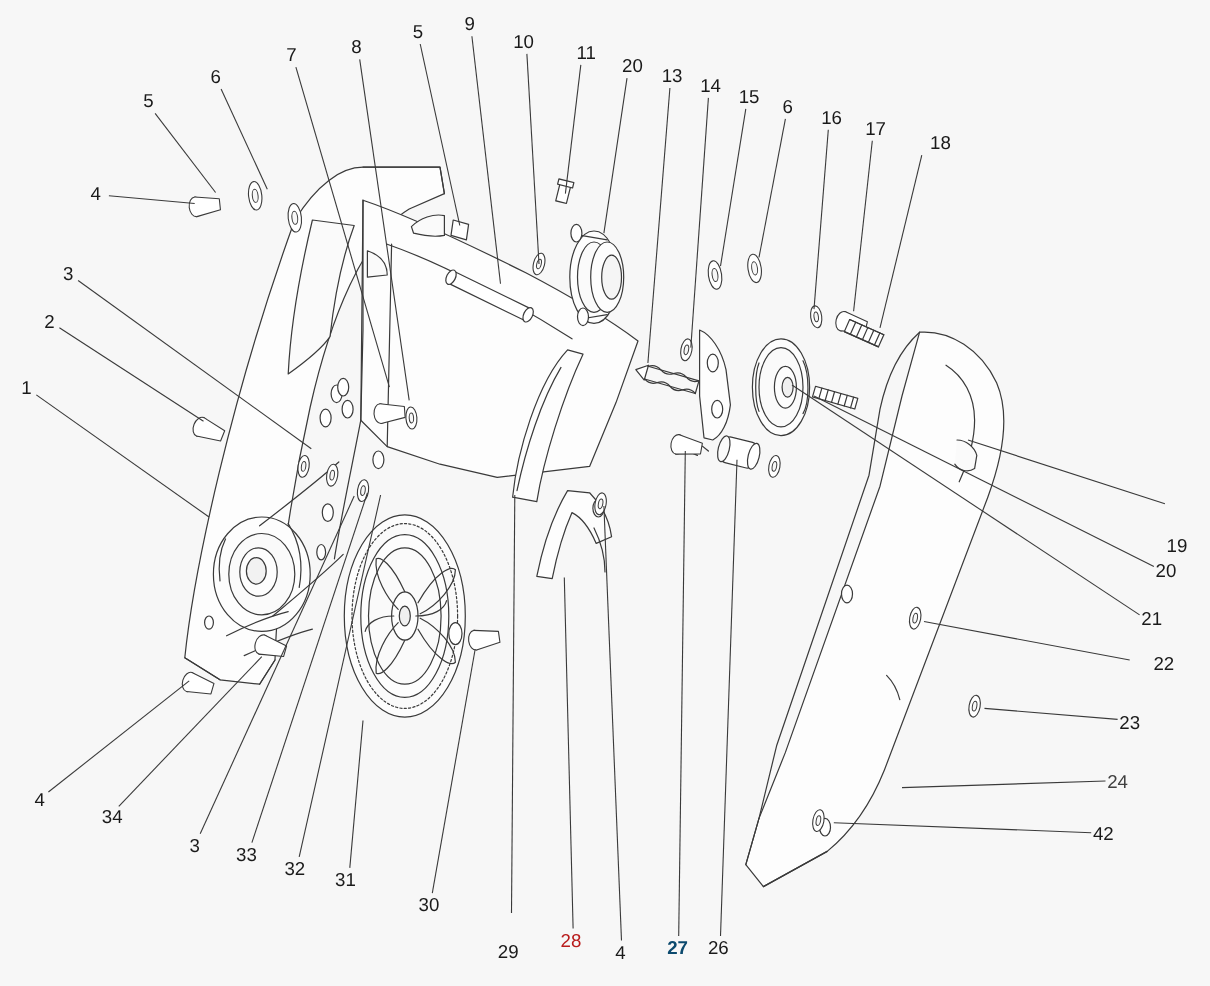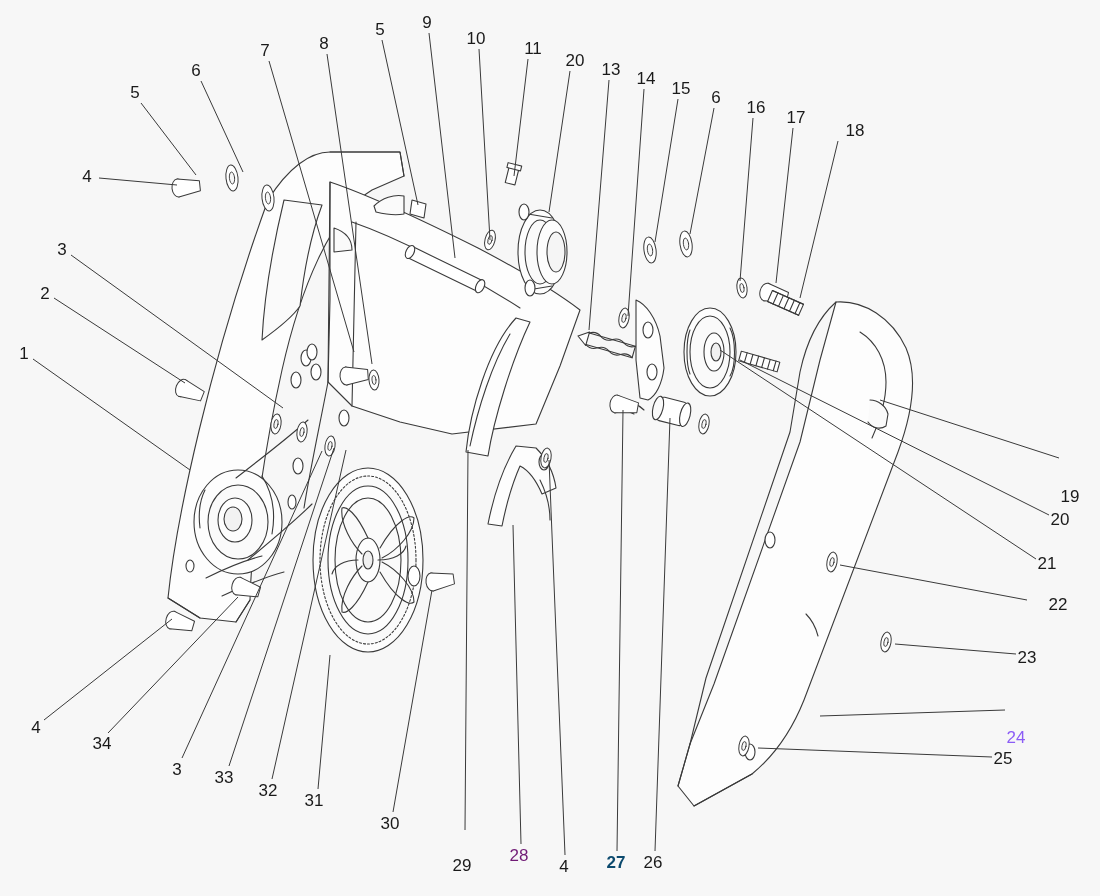--- a/index.html
+++ b/index.html
@@ -294,28 +294,28 @@
       <div class="callout-label" style="left: 841px; top: 130px; color: rgb(26, 26, 26); margin-left: 14px;">18</div>
       <div class="callout-label" style="left: 87px; top: 176px; color: rgb(26, 26, 26);">4</div>
       <div class="callout-label" style="left: 62px; top: 249px; color: rgb(26, 26, 26);">3</div>
       <div class="callout-label" style="left: 45px; top: 293px; color: rgb(26, 26, 26);">2</div>
       <div class="callout-label" style="left: 24px; top: 353px; color: rgb(26, 26, 26);">1</div>
       <div class="callout-label" style="left: 1070px; top: 461px; color: rgb(26, 26, 26); margin-top: 35px;">19</div>
       <div class="callout-label" style="left: 1060px; top: 519px; color: rgb(26, 26, 26);">20</div>
       <div class="callout-label" style="left: 1047px; top: 563px; color: rgb(26, 26, 26);">21</div>
       <div class="callout-label" style="left: 1038px; top: 604px; color: rgb(26, 26, 26); margin-left: 20px;">22</div>
       <div class="callout-label" style="left: 1027px; top: 657px; color: rgb(26, 26, 26);">23</div>
-      <div class="callout-label" style="left: 1016px; top: 737px; color: #8b5cf6; text-align: right;">24</div>
-      <div class="callout-label" style="left: 1003px; top: 758px; color: rgb(26, 26, 26);">25</div>
+      <div class="callout-label" style="left: 1016px; top: 711px; color: #404040; text-align: right;">24</div>
+      <div class="callout-label" style="left: 1003px; top: 758px; color: rgb(26, 26, 26);">42</div>
       <div class="callout-label" style="left: 36px; top: 727px; color: rgb(26, 26, 26);">4</div>
       <div class="callout-label" style="left: 102px; top: 743px; color: rgb(26, 26, 26);">34</div>
       <div class="callout-label" style="left: 177px; top: 769px; color: rgb(26, 26, 26);">3</div>
       <div class="callout-label" style="left: 224px; top: 777px; color: rgb(26, 26, 26);">33</div>
       <div class="callout-label" style="left: 268px; top: 790px; color: rgb(26, 26, 26);">32</div>
       <div class="callout-label" style="left: 314px; top: 800px; color: rgb(26, 26, 26);">31</div>
       <div class="callout-label" style="left: 390px; top: 823px; color: rgb(26, 26, 26);">30</div>
       <div class="callout-label" style="left: 462px; top: 841px; color: rgb(26, 26, 26); margin-top: 24px;">29</div>
-      <div class="callout-label" style="left: 519px; top: 855px; color: #701a75;">28</div>
+      <div class="callout-label" style="left: 519px; top: 855px; color: #b91c1c;">28</div>
       <div class="callout-label" style="left: 564px; top: 866px; color: rgb(26, 26, 26);">4</div>
       <div class="callout-label" style="left: 616px; top: 862px; color: #0c4a6e; font-weight: bold;">27</div>
       <div class="callout-label" style="left: 653px; top: 862px; color: rgb(26, 26, 26);">26</div>
     </div>
 </div>
 
 </body></html>

